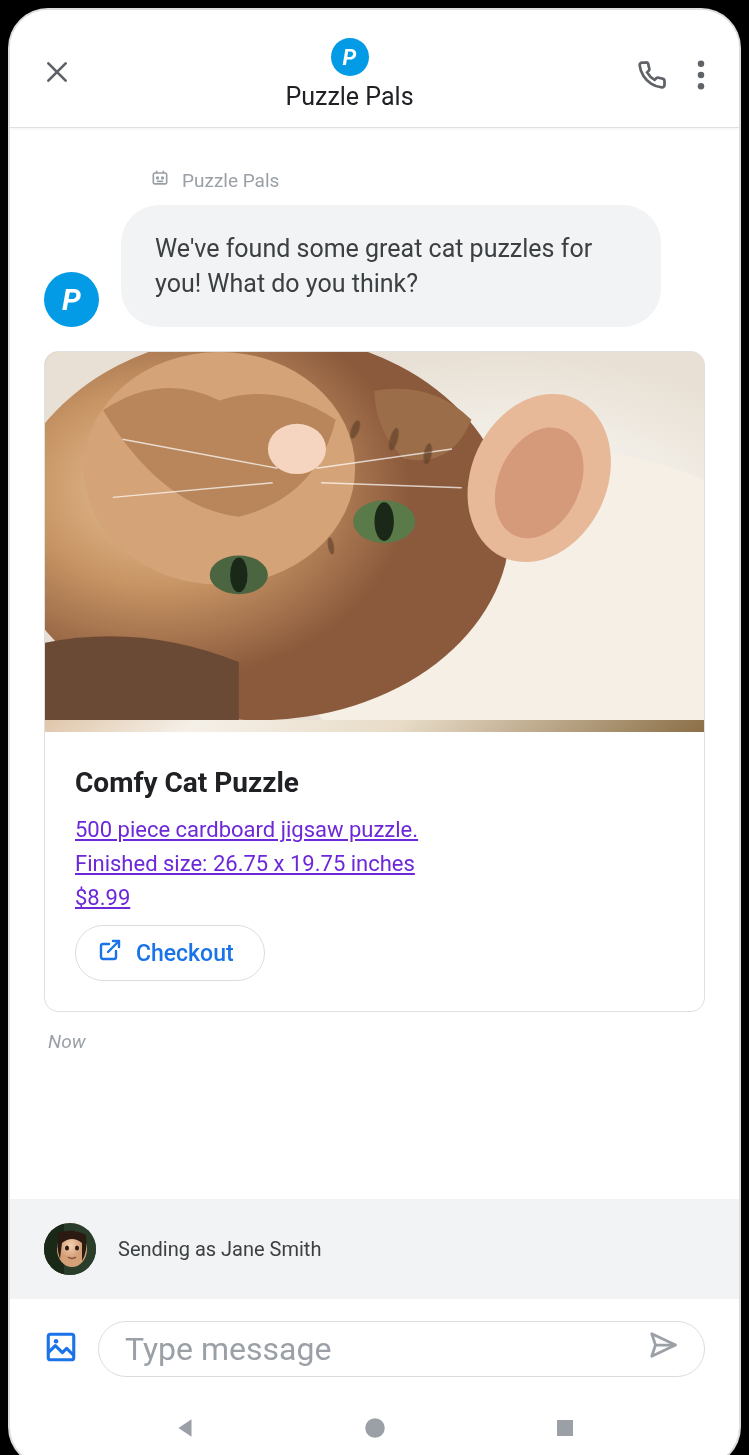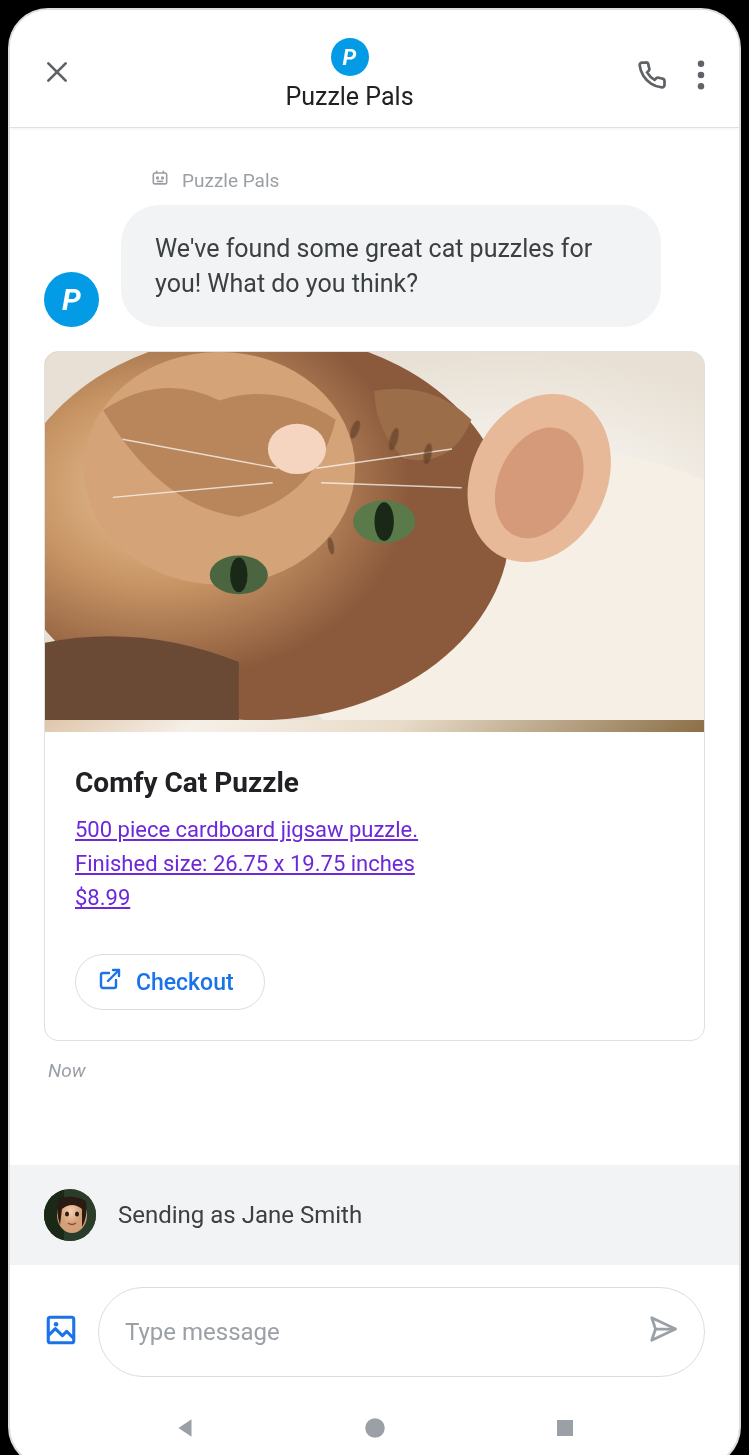--- a/index.html
+++ b/index.html
@@ -96,57 +96,57 @@
       overflow: hidden;
       background: linear-gradient(135deg, #d4a574 0%, #c89968 20%, #f5f0e8 50%, #e8dcc8 70%, #8b6f47 100%);
     }
     .cat-illustration {
       position: absolute; inset: 0;
     }
     .card-body { padding: 34px 30px 30px; }
     .card-title { font-size: 28px; font-weight: 700; color: #202124; margin-bottom: 14px; }
     .card-desc { font-size: 22px; color: #6d28d9; line-height: 1.55; white-space: pre-line; text-decoration: underline; }
     .checkout-btn {
-      margin-top: 39px;
+      margin-top: 10px;
       display: inline-flex; align-items: center; gap: 14px;
       border: 1px solid #dadce0;
       border-radius: 999px;
       padding: 12px 30px 12px 22px;
       color: #1a73e8;
       font-size: 23px;
       font-weight: 500;
       cursor: pointer;
       background: #fff;
     }
     .timestamp { margin-top: 18px; color: #9aa0a6; font-size: 19px; padding-left: 4px; font-style: italic; }
     .sending-as {
       background: #f1f3f4;
       padding: 24px 34px;
       display: flex; align-items: center; gap: 22px;
-      font-size: 24px; color: #3c4043;
+      font-size: 20px; color: #3c4043;
     }
     .user-avatar {
       width: 52px; height: 52px; border-radius: 50%;
       background: radial-gradient(circle at 35% 30%, #f4c7a8 0%, #d09868 40%, #2d3e2f 70%, #1a2818 100%);
       flex-shrink: 0;
       position: relative;
       overflow: hidden;
     }
     .compose {
       padding: 22px 34px 18px;
       display: flex; align-items: center; gap: 20px;
       background: #fff;
     }
     .attach-icon { color: #1a73e8; cursor: pointer; }
     .compose-input {
       flex: 1;
       border: 1px solid #dadce0;
       border-radius: 999px;
-      padding: 26px 26px;
-      font-size: 24px;
+      padding: 8px 26px;
+      font-size: 32px;
       display: flex; align-items: center; justify-content: space-between;
       color: #9aa0a6;
     }
     .send-icon { color: #9aa0a6; cursor: pointer; }
     .nav-bar {
       height: 70px;
       display: flex; align-items: center; justify-content: space-around;
       padding: 0 80px;
     }
     .nav-btn { color: #9aa0a6; cursor: pointer; }

